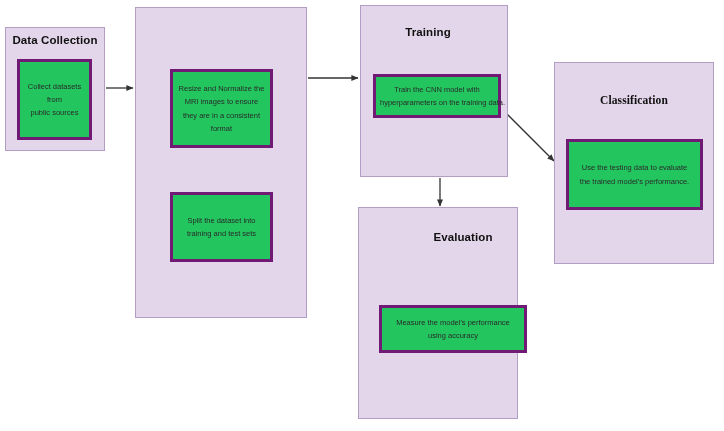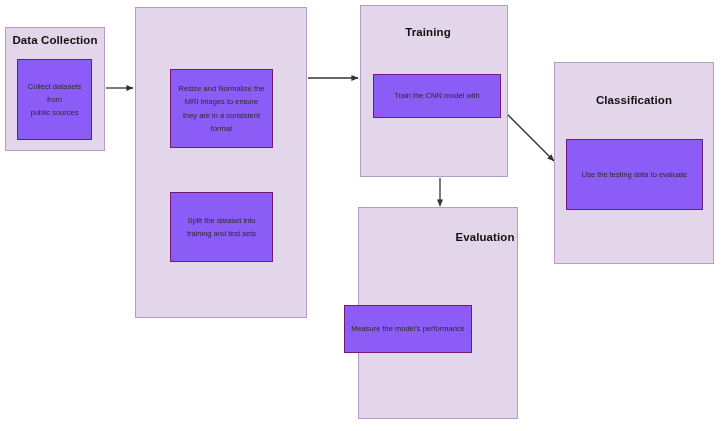--- a/index.html
+++ b/index.html
@@ -31,22 +31,22 @@
     right: 0;
     text-align: center;
     font-weight: bold;
     font-size: 11.5px;
     color: #101010;
     letter-spacing: 0.1px;
   }
   .note {
     position: absolute;
     box-sizing: border-box;
-    background: #8b5cf6;
-    border: 1px solid #701a75;
+    background: #22c55e;
+    border: 3px solid #701a75;
     display: flex;
     align-items: center;
     justify-content: center;
     text-align: center;
     font-size: 7.5px;
     line-height: 1.75;
     color: #2b2b2b;
     padding: 3px 4px;
   }
   .note-lines {
@@ -72,21 +72,21 @@
   #title-preprocessing   { top: 19px; }
   #note-preprocess-1     { left: 170px; top: 69px;  width: 103px; height: 79px; }
   #note-preprocess-2     { left: 170px; top: 192px; width: 103px; height: 70px; }
 
   #stage-training        { left: 360px; top: 5px;   width: 148px; height: 172px; }
   #title-training        { top: 26px; }
   #note-training         { left: 373px; top: 74px;  width: 128px; height: 44px; }
 
   #stage-evaluation      { left: 358px; top: 207px; width: 160px; height: 212px; }
   #title-evaluation      { top: 231px; }
-  #note-evaluation       { left: 344px; top: 305px; width: 128px; height: 48px; }
+  #note-evaluation       { left: 379px; top: 305px; width: 148px; height: 48px; }
 
   #stage-classification  { left: 554px; top: 62px;  width: 160px; height: 202px; }
   #title-classification  { top: 94px; }
   #note-classification   { left: 566px; top: 139px; width: 137px; height: 71px; justify-content: center; }
 </style>
 </head>
 <body>
 
 <div id="canvas">
 
@@ -126,32 +126,35 @@
       <div>they are in a consistent</div>
       <div>format</div>
     </div>
   </div>
 
   <div class="stage" id="stage-training"></div>
   <div class="stage-title" id="title-training" style="left:360px;width:136px;">Training</div>
   <div class="note" id="note-training">
     <div class="note-lines">
       <div>Train the CNN model with</div>
+      <div>hyperparameters on the training data.</div>
     </div>
   </div>
 
   <div class="stage" id="stage-evaluation"></div>
-  <div class="stage-title" id="title-evaluation" style="left:376px;width:128px;padding-left:45px;">Evaluation</div>
+  <div class="stage-title" id="title-evaluation" style="left:354px;width:128px;padding-left:45px;">Evaluation</div>
   <div class="note" id="note-evaluation">
     <div class="note-lines">
       <div>Measure the model's performance</div>
+      <div>using accuracy</div>
     </div>
   </div>
 
   <div class="stage" id="stage-classification"></div>
-  <div class="stage-title" id="title-classification" style="left:554px;width:160px;">Classification</div>
+  <div class="stage-title" id="title-classification" style="left:554px;width:160px;font-family:Liberation Serif, serif;">Classification</div>
   <div class="note" id="note-classification">
     <div class="note-lines">
       <div>Use the testing data to evaluate</div>
+      <div>the trained model's performance.</div>
     </div>
   </div>
 
 </div>
 
 </body></html>

